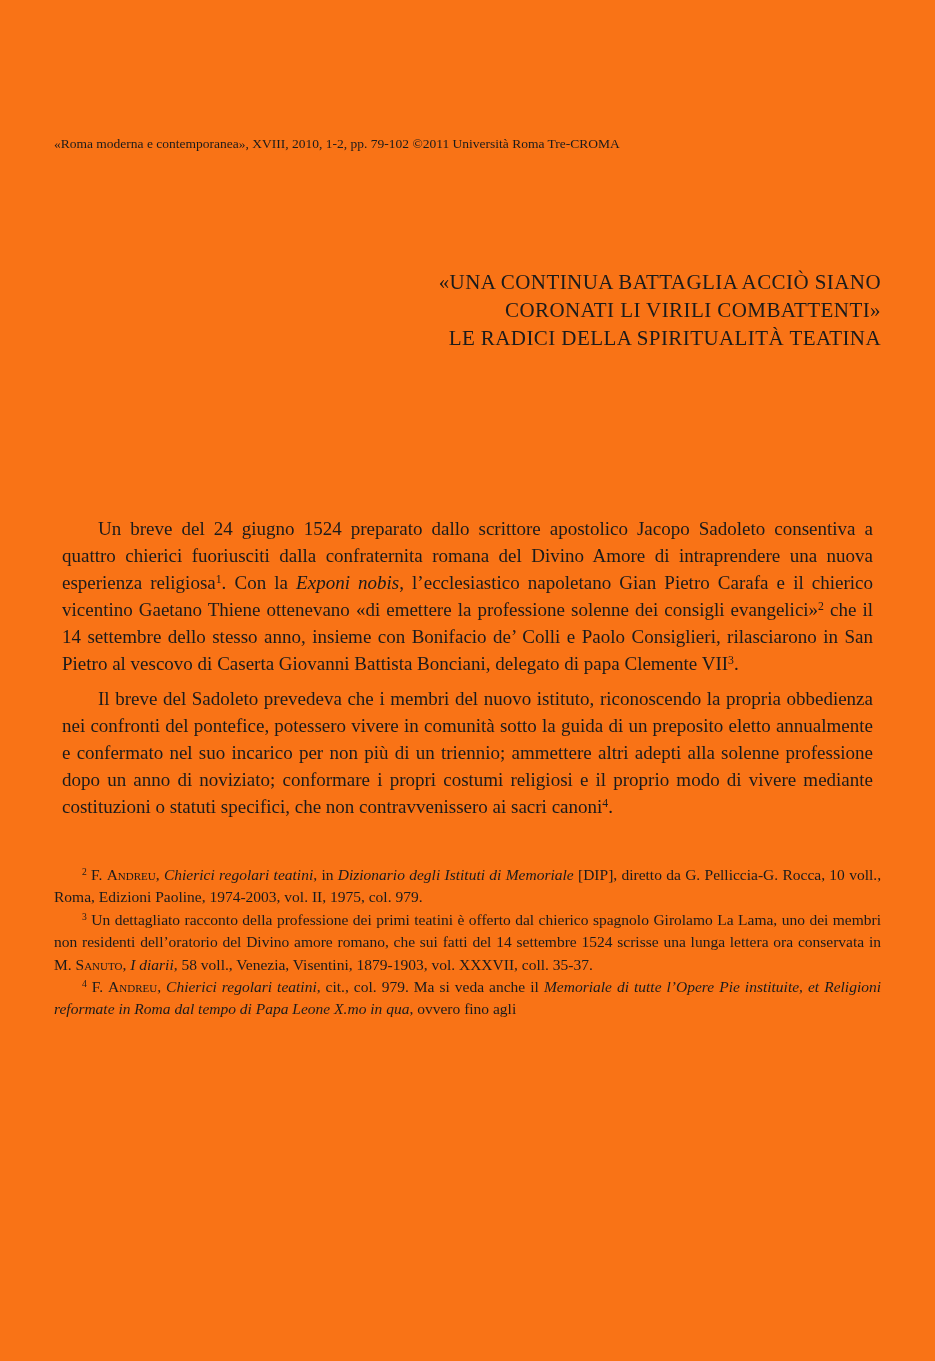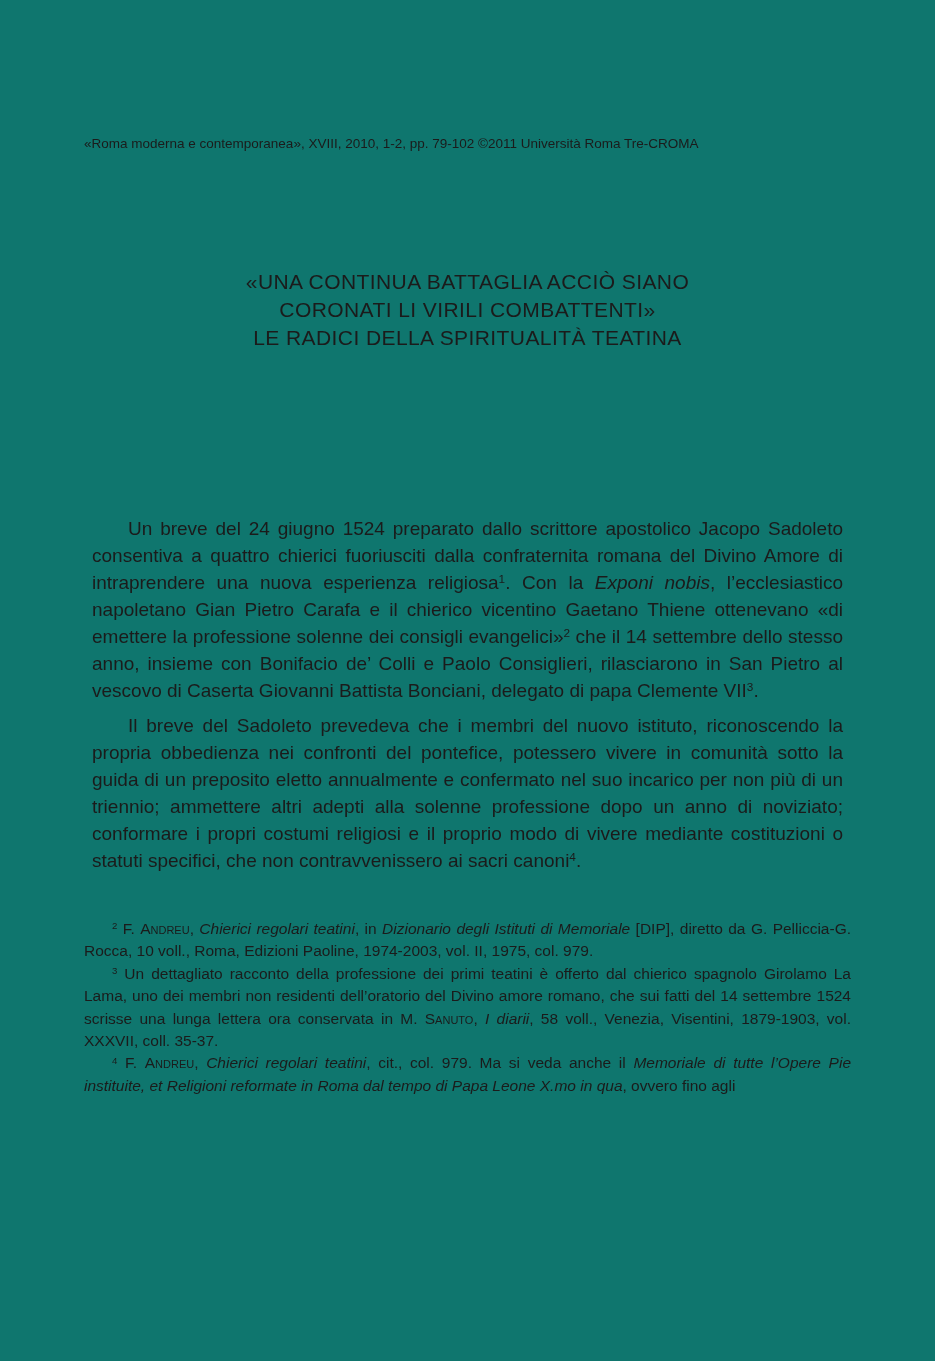--- a/index.html
+++ b/index.html
@@ -1,37 +1,37 @@
 <!DOCTYPE html>
 <html lang="it"><head>
 <meta charset="utf-8">
 <style>
   html, body { margin: 0; padding: 0; background: #e8e8e8; }
   .page {
     position: relative;
     width: 935px;
     height: 1361px;
     margin: 0 auto;
-    background: #0f766e;
+    background: #f97316;
     color: #1b1b1b;
-    font-family: Liberation Sans, sans-serif;
+    font-family: Liberation Serif, serif;
     overflow: hidden;
     box-sizing: border-box;
-    padding: 0 84px;
+    padding: 0 54px;
   }
   .journal-header {
     margin-top: 135px;
     font-size: 13.5px;
     line-height: 17px;
     text-align: left;
     white-space: nowrap;
   }
   .title-block {
     margin-top: 116px;
-    text-align: center;
+    text-align: right;
     font-size: 21px;
     line-height: 28px;
     letter-spacing: 0.02em;
   }
   .body-block {
     margin-top: 163px;
   }
   .body-block p {
     margin: 8px;
     font-size: 19px;

